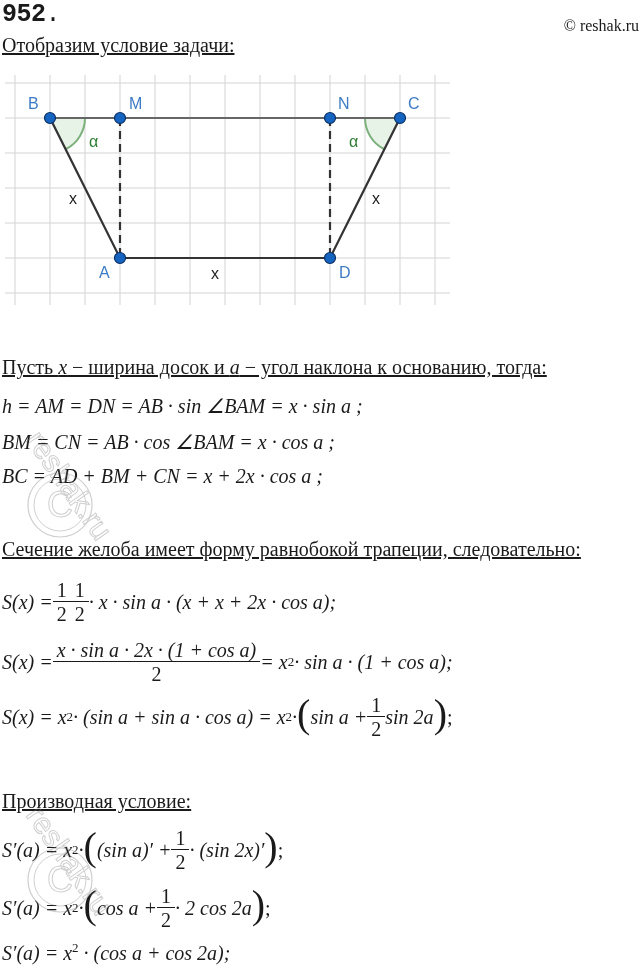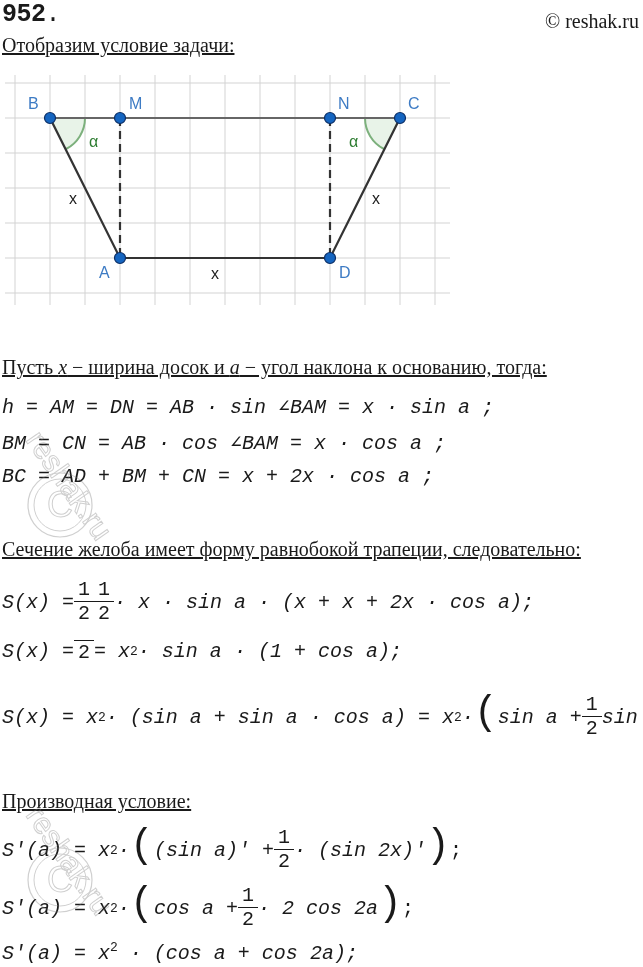--- a/index.html
+++ b/index.html
@@ -4,23 +4,23 @@
 <style>
   html, body { margin: 0; padding: 0; background: #ffffff; }
   body {
     width: 643px; height: 967px; position: relative; overflow: hidden;
     font-family: "Liberation Serif", "DejaVu Serif", serif;
     color: #1a1a1a;
   }
   .abs { position: absolute; white-space: nowrap; }
   .num { left: 2px; top: 0px; font-size: 25px; font-weight: bold; font-family: Liberation Mono, monospace; letter-spacing: -0.5px; }
   .num .dot { font-weight: normal; }
-  .brand { right: 4px; top: 10px; font-size: 20px; font-family: "Liberation Serif", serif; }
+  .brand { right: 4px; top: 17px; font-size: 16px; font-family: "Liberation Serif", serif; }
   .text { font-size: 20px; font-family: "Liberation Serif", serif; text-decoration: underline; }
-  .math { font-size: 20px; font-family: Liberation Mono, monospace; }
+  .math { font-size: 20px; font-family: Liberation Serif, serif; }
   .math i, .text i { font-style: italic; }
   .frac { display: inline-flex; flex-direction: column; align-items: center; vertical-align: middle; margin: 0 2px; line-height: 1; }
   .frac .n { display: block; padding: 0 2px 1px; }
   .frac .d { display: block; border-top: 1px solid #1a1a1a; padding: 2px 2px 0; width: 100%; text-align: center; }
   .big { font-size: 40px; font-weight: 200; vertical-align: middle; line-height: 1; position: relative; top: -3px; }
   sup { font-size: 13px; vertical-align: 8px; }
   .wm { position: absolute; pointer-events: none; opacity: 0.35; }
 </style>
 </head>
 <body>
@@ -113,20 +113,21 @@
   <span class="frac">
       <span class="n">1</span>
       <span class="d">2</span>
     </span>
   <i> · x · sin a · (x + x + 2x · cos a);</i>
 </div>
 
 <div class="abs math" style="left:2px; top:640px; display:flex; align-items:center;">
   <i>S(x) = </i>
   <span class="frac">
+      <i class="n">x · sin a · 2x · (1 + cos a)</i>
       <span class="d">2</span>
     </span>
   <i> = x</i>
     <sup>2</sup>
     <i> · sin a · (1 + cos a);</i>
 </div>
 
 <div class="abs math" style="left:2px; top:695px; display:flex; align-items:center;">
   <i>S(x) = x</i>
     <sup>2</sup>

